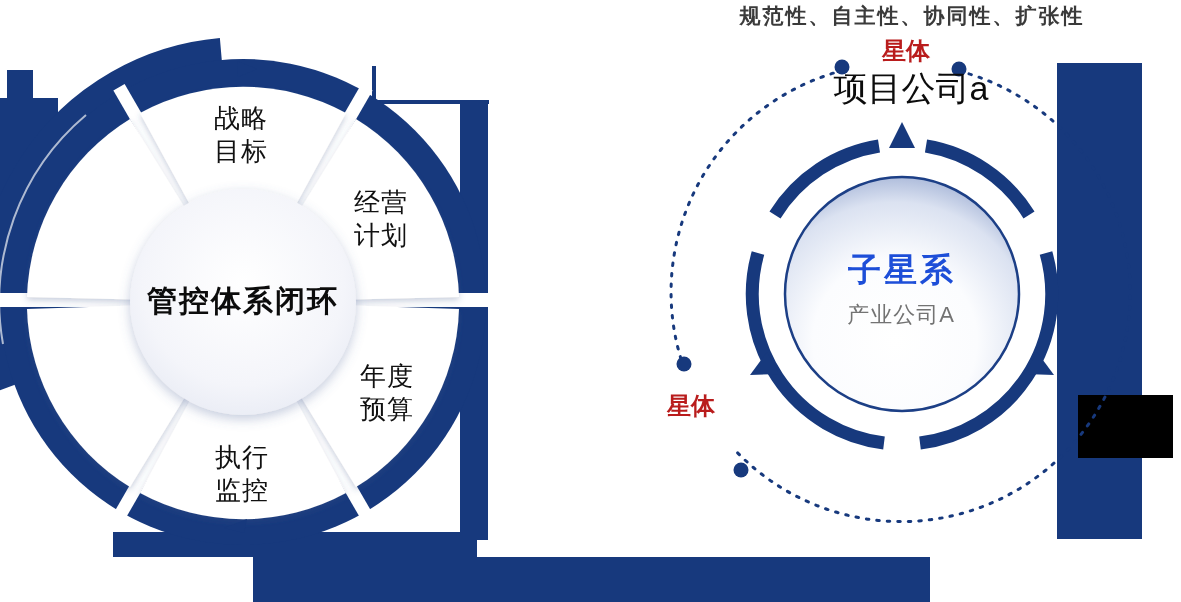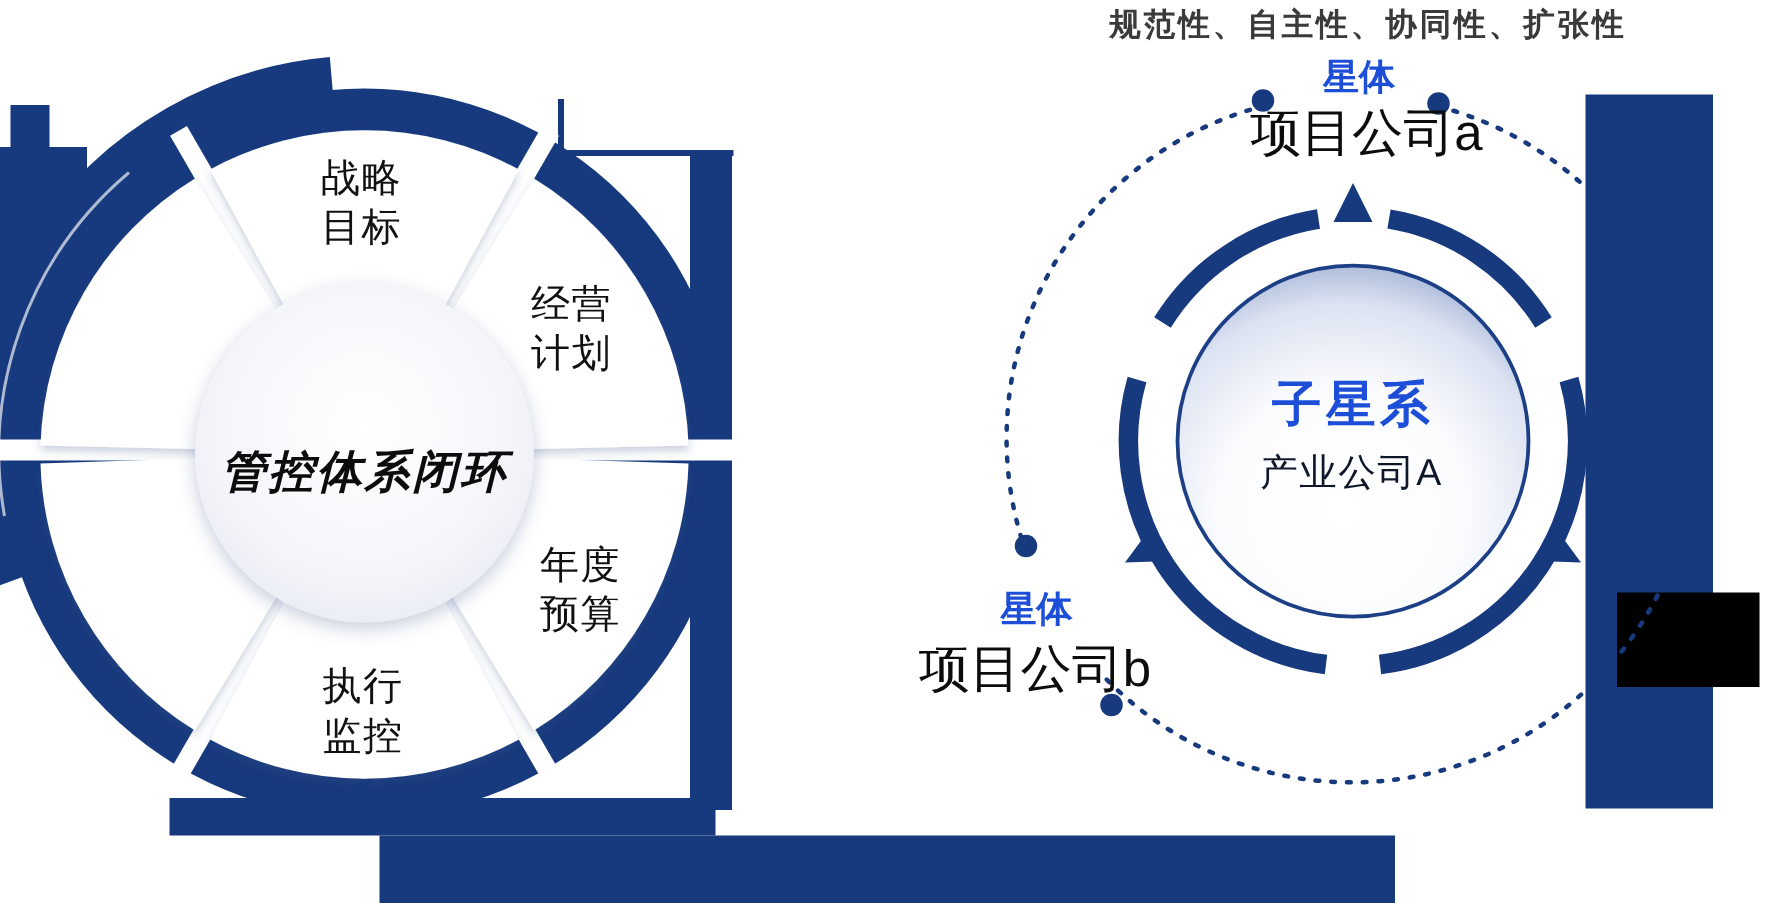--- a/index.html
+++ b/index.html
@@ -13,24 +13,24 @@
     font-family:"Liberation Sans","DejaVu Sans",sans-serif;
   }
   #art{position:absolute;left:0;top:0;}
   .label{
     position:absolute;transform:translate(-50%,-50%);
     text-align:center;white-space:nowrap;color:var(--label);
   }
   .caption{font-size:21px;font-weight:bold;color:var(--caption);letter-spacing:2px;}
   .sector{font-size:26px;font-weight:500;line-height:33px;letter-spacing:1px;font-family:Liberation Mono, monospace;}
   .wheel-title{font-size:30px;font-weight:bold;letter-spacing:2px;color:#0c0c0c;}
-  .sat-role{font-size:24px;font-weight:bold;color:#1d4ed8;}
+  .sat-role{font-size:24px;font-weight:bold;color:#b91c1c;}
   .sat-name{font-size:34px;color:#0c0c0c;}
   .sphere-title{font-size:33px;font-weight:bold;letter-spacing:3px;color:#1d4ed8;}
-  .sphere-sub{font-size:25px;letter-spacing:1px;color:#0f172a;}
+  .sphere-sub{font-size:22px;letter-spacing:1px;color:#737373;}
 </style>
 </head>
 <body>
 
 <div id="canvas">
 
   <svg id="art" width="1181" height="602" viewBox="0 0 1181 602">
     <defs>
       <radialGradient id="gradCenter" cx="50%" cy="42%" r="72%">
         <stop offset="0%" stop-color="#ffffff"></stop>
@@ -138,24 +138,23 @@
   </div>
   <div class="label sector" style="left:242px;top:476px;">
     <div>执行</div>
     <div>监控</div>
   </div>
   <div class="label sector" style="left:387px;top:395px;">
     <div>年度</div>
     <div>预算</div>
   </div>
 
-  <div class="label wheel-title" style="left:243px;top:315px;font-style:italic;">管控体系闭环</div>
+  <div class="label wheel-title" style="left:243px;top:301px;">管控体系闭环</div>
 
   <div class="label sat-role" style="left:906px;top:51px;">星体</div>
   <div class="label sat-name" style="left:911px;top:89px;">项目公司a</div>
 
   <div class="label sat-role" style="left:691px;top:406px;">星体</div>
-  <div class="label sat-name" style="left:690px;top:446px;">项目公司b</div>
 
   <div class="label sphere-title" style="left:902px;top:270px;">子星系</div>
   <div class="label sphere-sub" style="left:901px;top:315px;">产业公司A</div>
 
 </div>
 
 </body></html>

